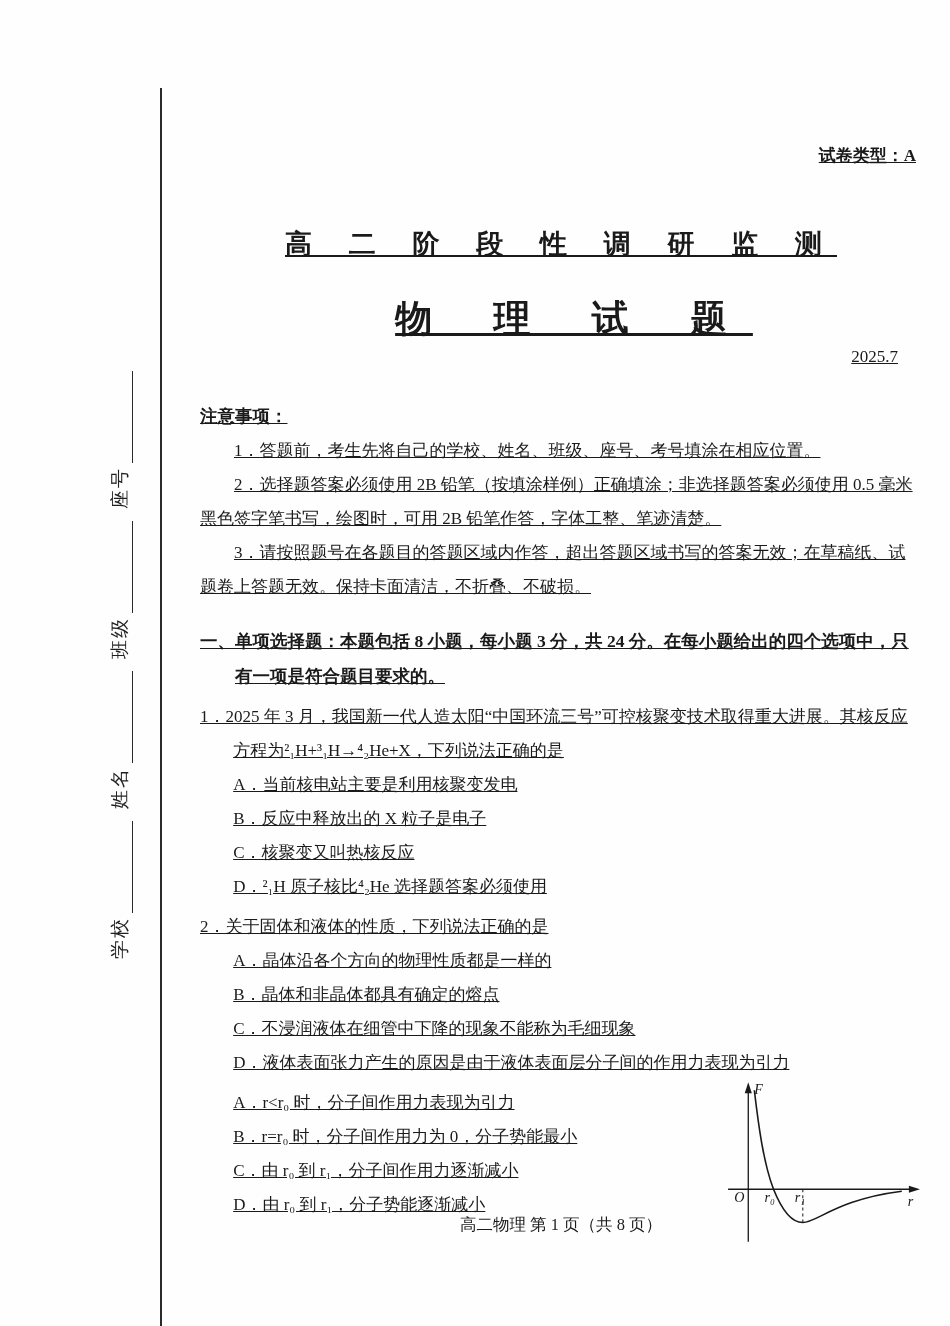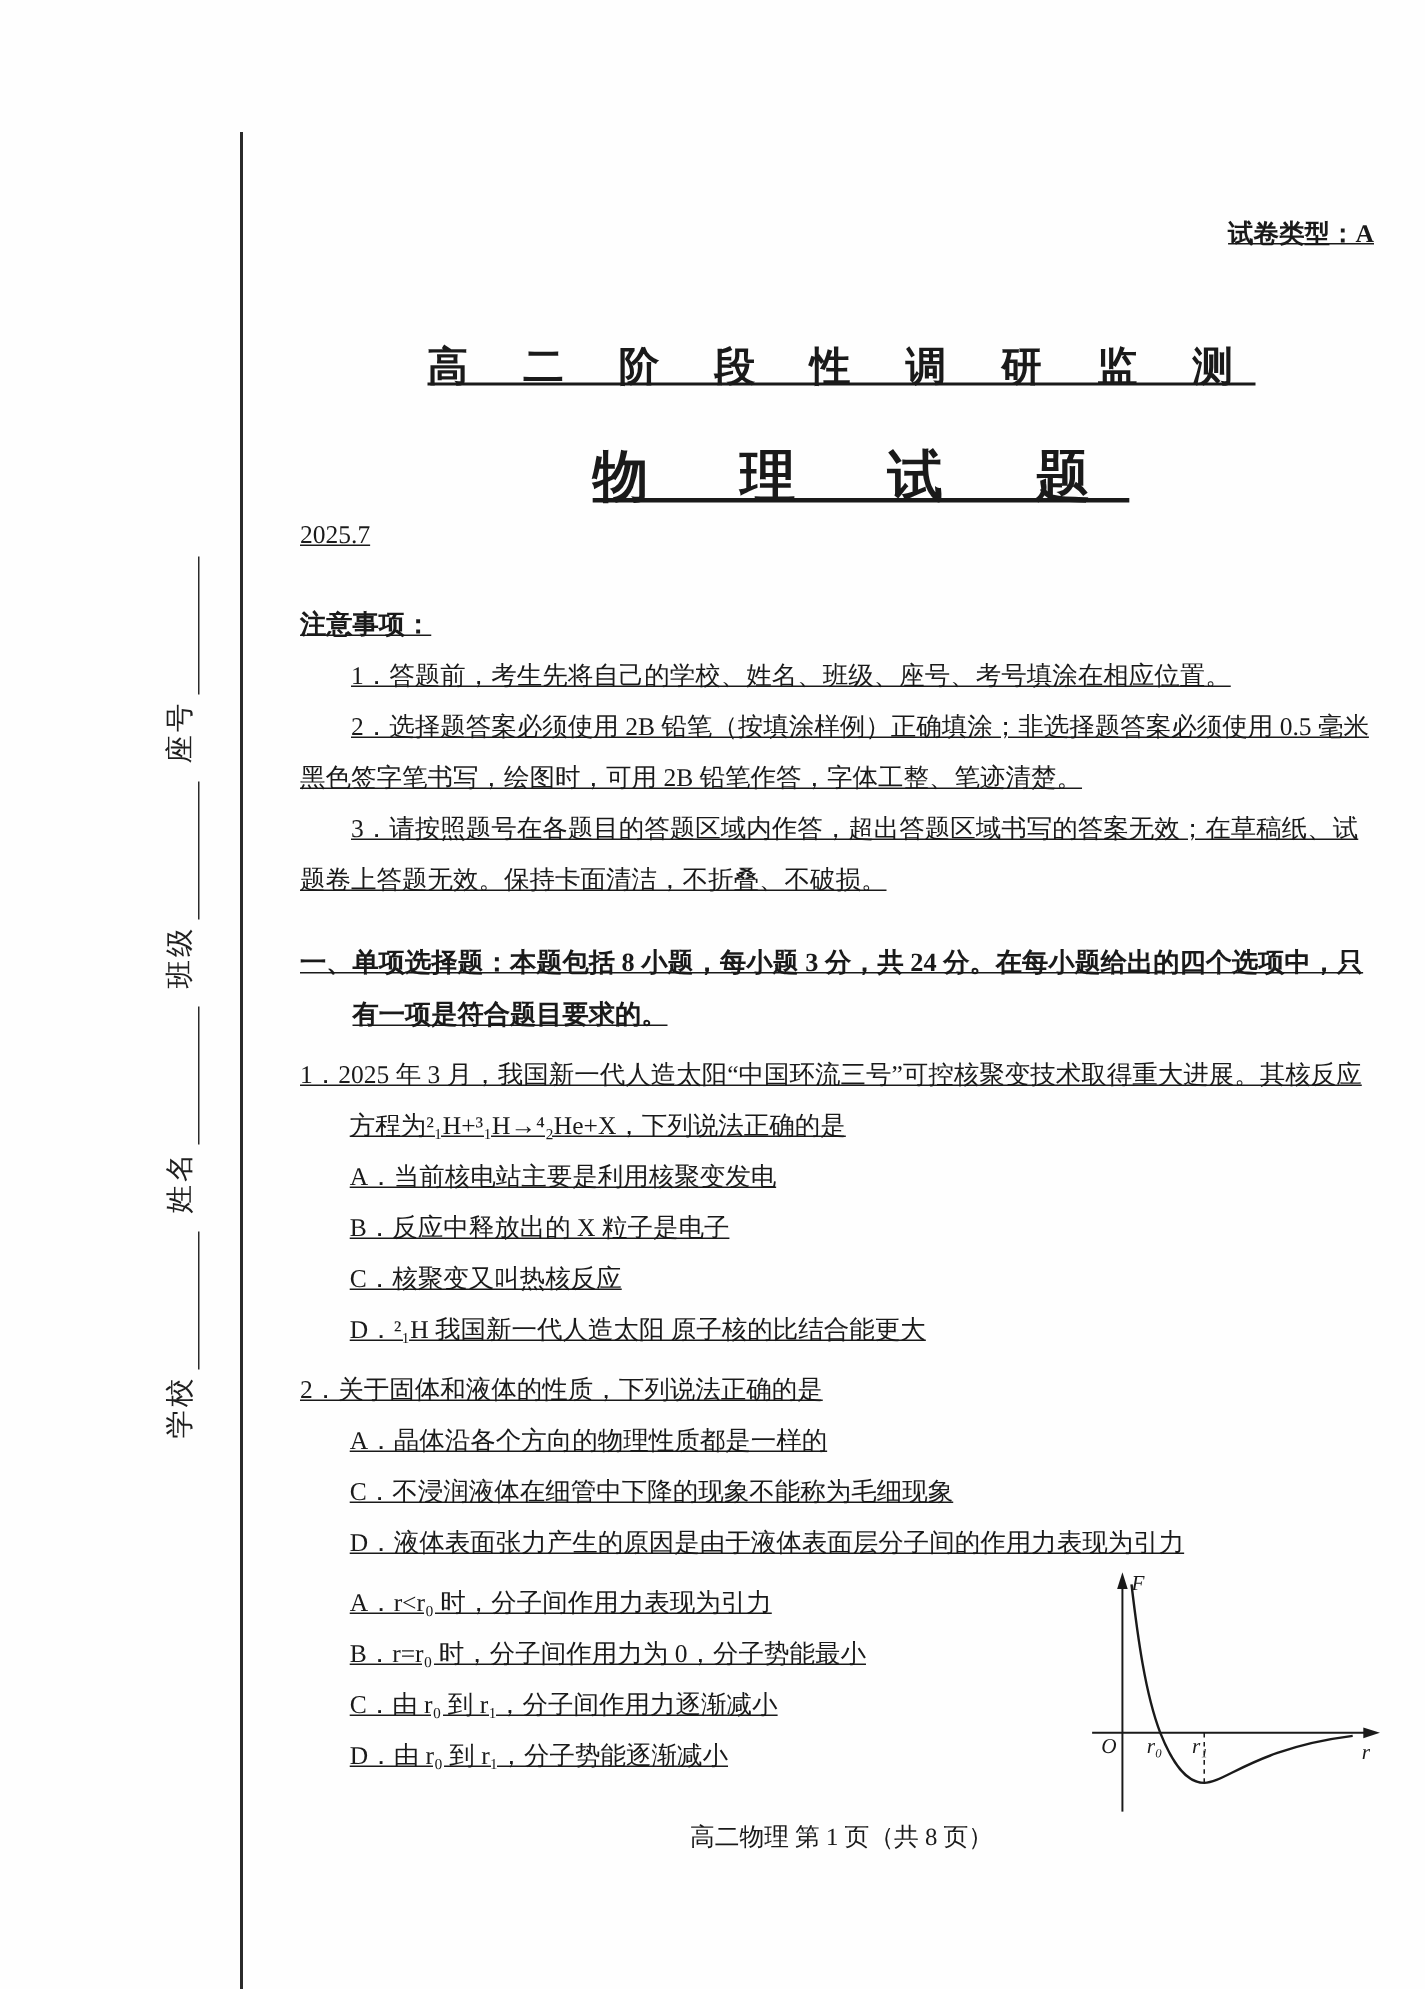--- a/index.html
+++ b/index.html
@@ -75,21 +75,21 @@
     text-align: center;
     font-size: 37px;
     font-weight: bold;
     letter-spacing: 26px;
     line-height: 1.2;
     text-indent: 26px; 
   }
 
   .date {
     margin-top: 4px;
-    text-align: left;
+    text-align: right;
     padding-right: 24px;
     font-size: 17px;
     line-height: 1.4;
   }
 
   .notice-heading {
     margin-top: 30px;
     font-weight: bold;
     font-size: 17.5px;
   }
@@ -174,28 +174,29 @@
   <p class="notice-item">3．请按照题号在各题目的答题区域内作答，超出答题区域书写的答案无效；在草稿纸、试题卷上答题无效。保持卡面清洁，不折叠、不破损。</p>
 
   <div class="section-heading">一、单项选择题：本题包括 8 小题，每小题 3 分，共 24 分。在每小题给出的四个选项中，只有一项是符合题目要求的。</div>
 
   <div class="question">
     <div class="q-stem">1．2025 年 3 月，我国新一代人造太阳“中国环流三号”可控核聚变技术取得重大进展。其核反应方程为²₁H+³₁H→⁴₂He+X，下列说法正确的是</div>
     <div class="q-options">
       <div class="q-option">A．当前核电站主要是利用核聚变发电</div>
       <div class="q-option">B．反应中释放出的 X 粒子是电子</div>
       <div class="q-option">C．核聚变又叫热核反应</div>
-      <div class="q-option">D．²₁H 我国新一代人造太阳 原子核的比结合能更大</div>
+      <div class="q-option">D．²₁H 原子核比⁴₂He 选择题答案必须使用</div>
     </div>
   </div>
 
   <div class="question">
     <div class="q-stem">2．关于固体和液体的性质，下列说法正确的是</div>
     <div class="q-options">
       <div class="q-option">A．晶体沿各个方向的物理性质都是一样的</div>
+      <div class="q-option">B．晶体和非晶体都具有确定的熔点</div>
       <div class="q-option">C．不浸润液体在细管中下降的现象不能称为毛细现象</div>
       <div class="q-option">D．液体表面张力产生的原因是由于液体表面层分子间的作用力表现为引力</div>
     </div>
   </div>
 
   <div class="question">
     <div class="figure">
       <svg viewBox="0 0 200 170" xmlns="http://www.w3.org/2000/svg">
 
         <line x1="28" y1="160" x2="28" y2="8" stroke="#1a1a1a" stroke-width="1.3"></line>

